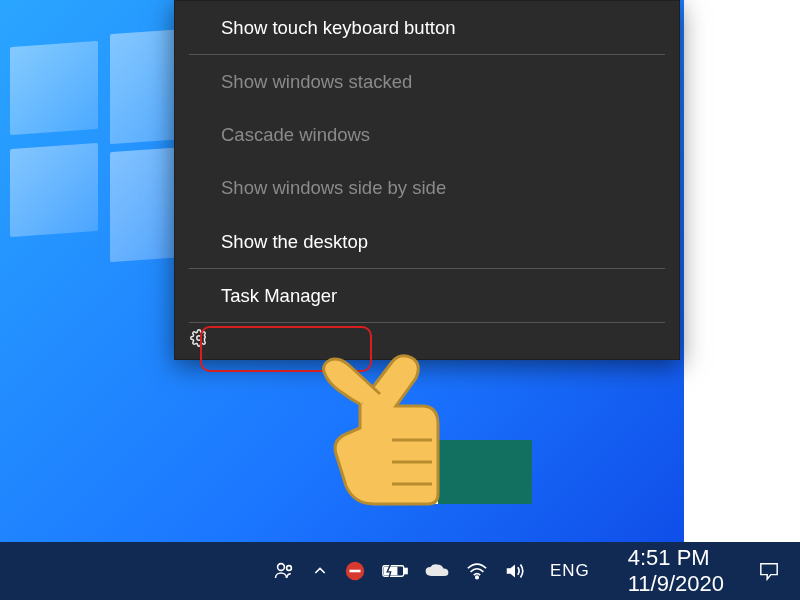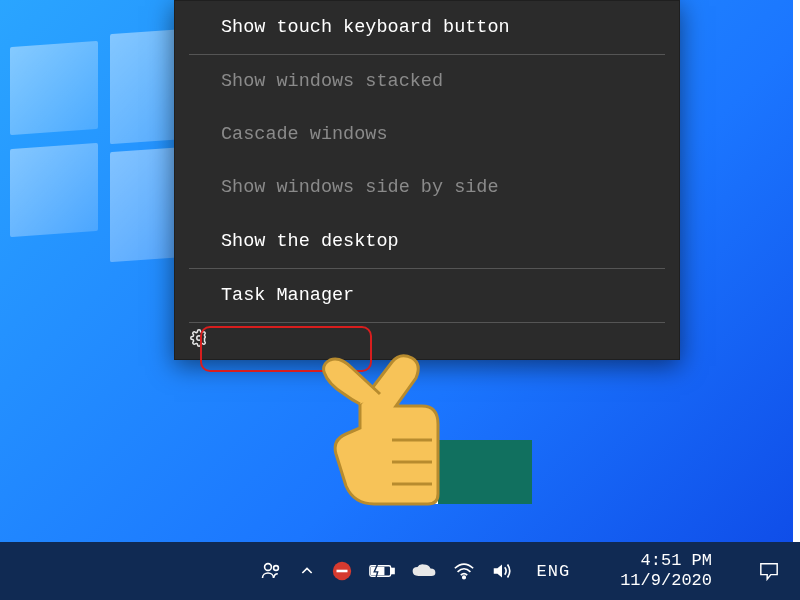--- a/index.html
+++ b/index.html
@@ -1,20 +1,19 @@
 <!DOCTYPE html>
 <html><head>
   <meta charset="utf-8">
   <style>
     * { margin: 0; padding: 0; box-sizing: border-box; }
     html, body { width: 800px; height: 600px; overflow: hidden; font-family: "Segoe UI", Arial, sans-serif; }
     .desktop {
-      width: 793px; height: 600px; position: relative;
+      width: 684px; height: 600px; position: relative;
       background: linear-gradient(135deg, #2aa5ff 0%, #1b76ff 60%, #0e49e6 100%);
-      font-family: Liberation Mono, monospace;
     }
     
     .win-glyph { position: absolute; left: 10px; top: 30px; width: 220px; height: 230px; opacity: 0.45; }
     .win-glyph .q { position: absolute; background: linear-gradient(135deg, rgba(255,255,255,0.95), rgba(255,255,255,0.4)); }
     .win-glyph .q1 { left: 0; top: 14px; width: 88px; height: 88px; transform: skewY(-4deg); border-radius: 2px; }
     .win-glyph .q2 { left: 100px; top: 0; width: 120px; height: 110px; transform: skewY(-4deg); border-radius: 2px; }
     .win-glyph .q3 { left: 0; top: 116px; width: 88px; height: 88px; transform: skewY(-4deg); border-radius: 2px; }
     .win-glyph .q4 { left: 100px; top: 118px; width: 120px; height: 110px; transform: skewY(-4deg); border-radius: 2px; }
 
     .context-menu {
@@ -50,21 +49,21 @@
     .taskbar {
       position: absolute; left: 0; bottom: 0; width: 800px; height: 58px;
       background: #102a53; color: #fff; display: flex; align-items: center;
       justify-content: flex-end;
       padding-right: 6px;
       font-size: 17px;
     }
     .tray { display: flex; align-items: center; gap: 16px; padding-right: 10px; }
     .tray .glyph { display: flex; align-items: center; justify-content: center; color: #fff; }
     .lang { font-size: 17px; letter-spacing: 1px; margin: 0 8px; }
-    .clock { display: flex; flex-direction: column; align-items: flex-end; line-height: 1.2; margin: 0 26px; font-size: 17px; }
+    .clock { display: flex; flex-direction: column; align-items: flex-start; line-height: 1.2; margin: 0 14px; font-size: 22px; }
     .action-center { width: 30px; height: 26px; display:flex; align-items:center; justify-content:center; }
 
     svg { display: block; }
   </style>
 </head>
 <body>
 
 <div class="desktop">
   <div class="win-glyph">
     <div class="q q1"></div>

